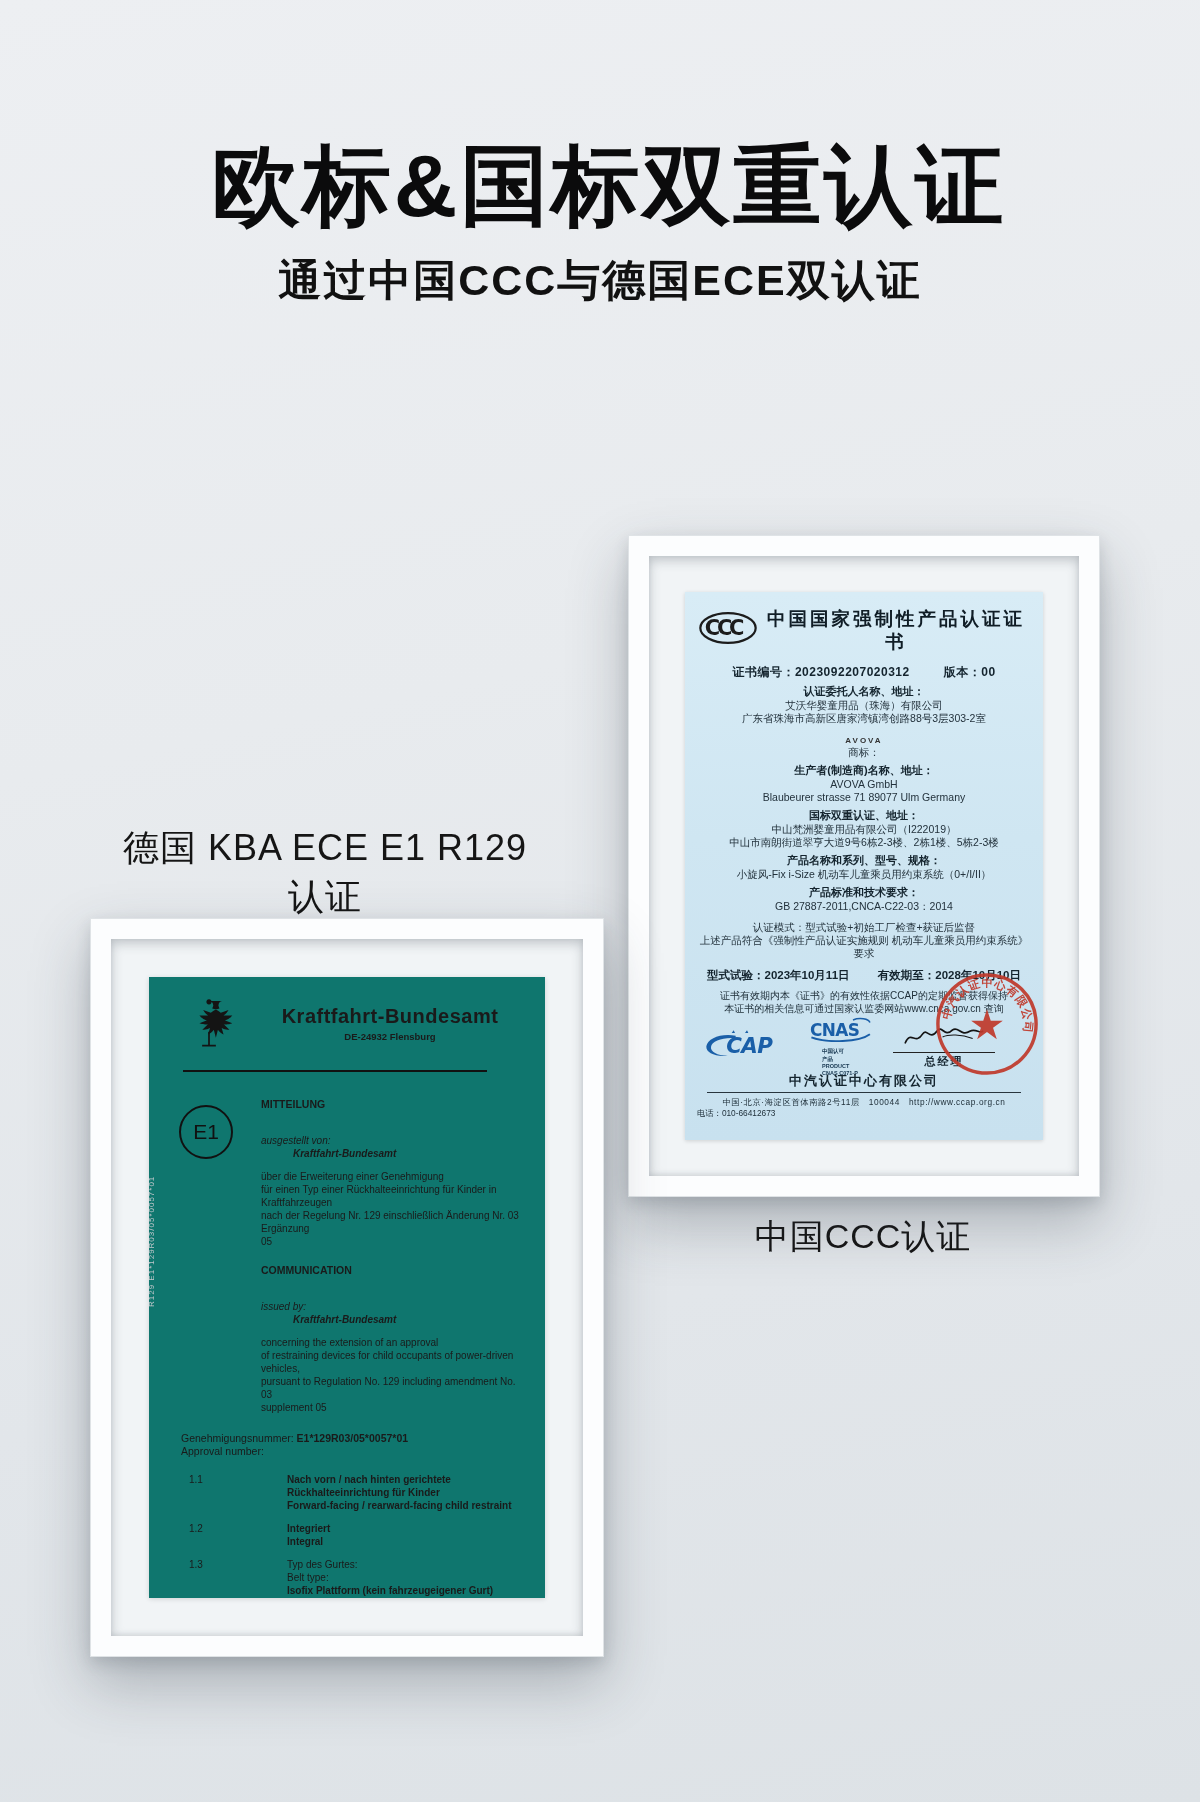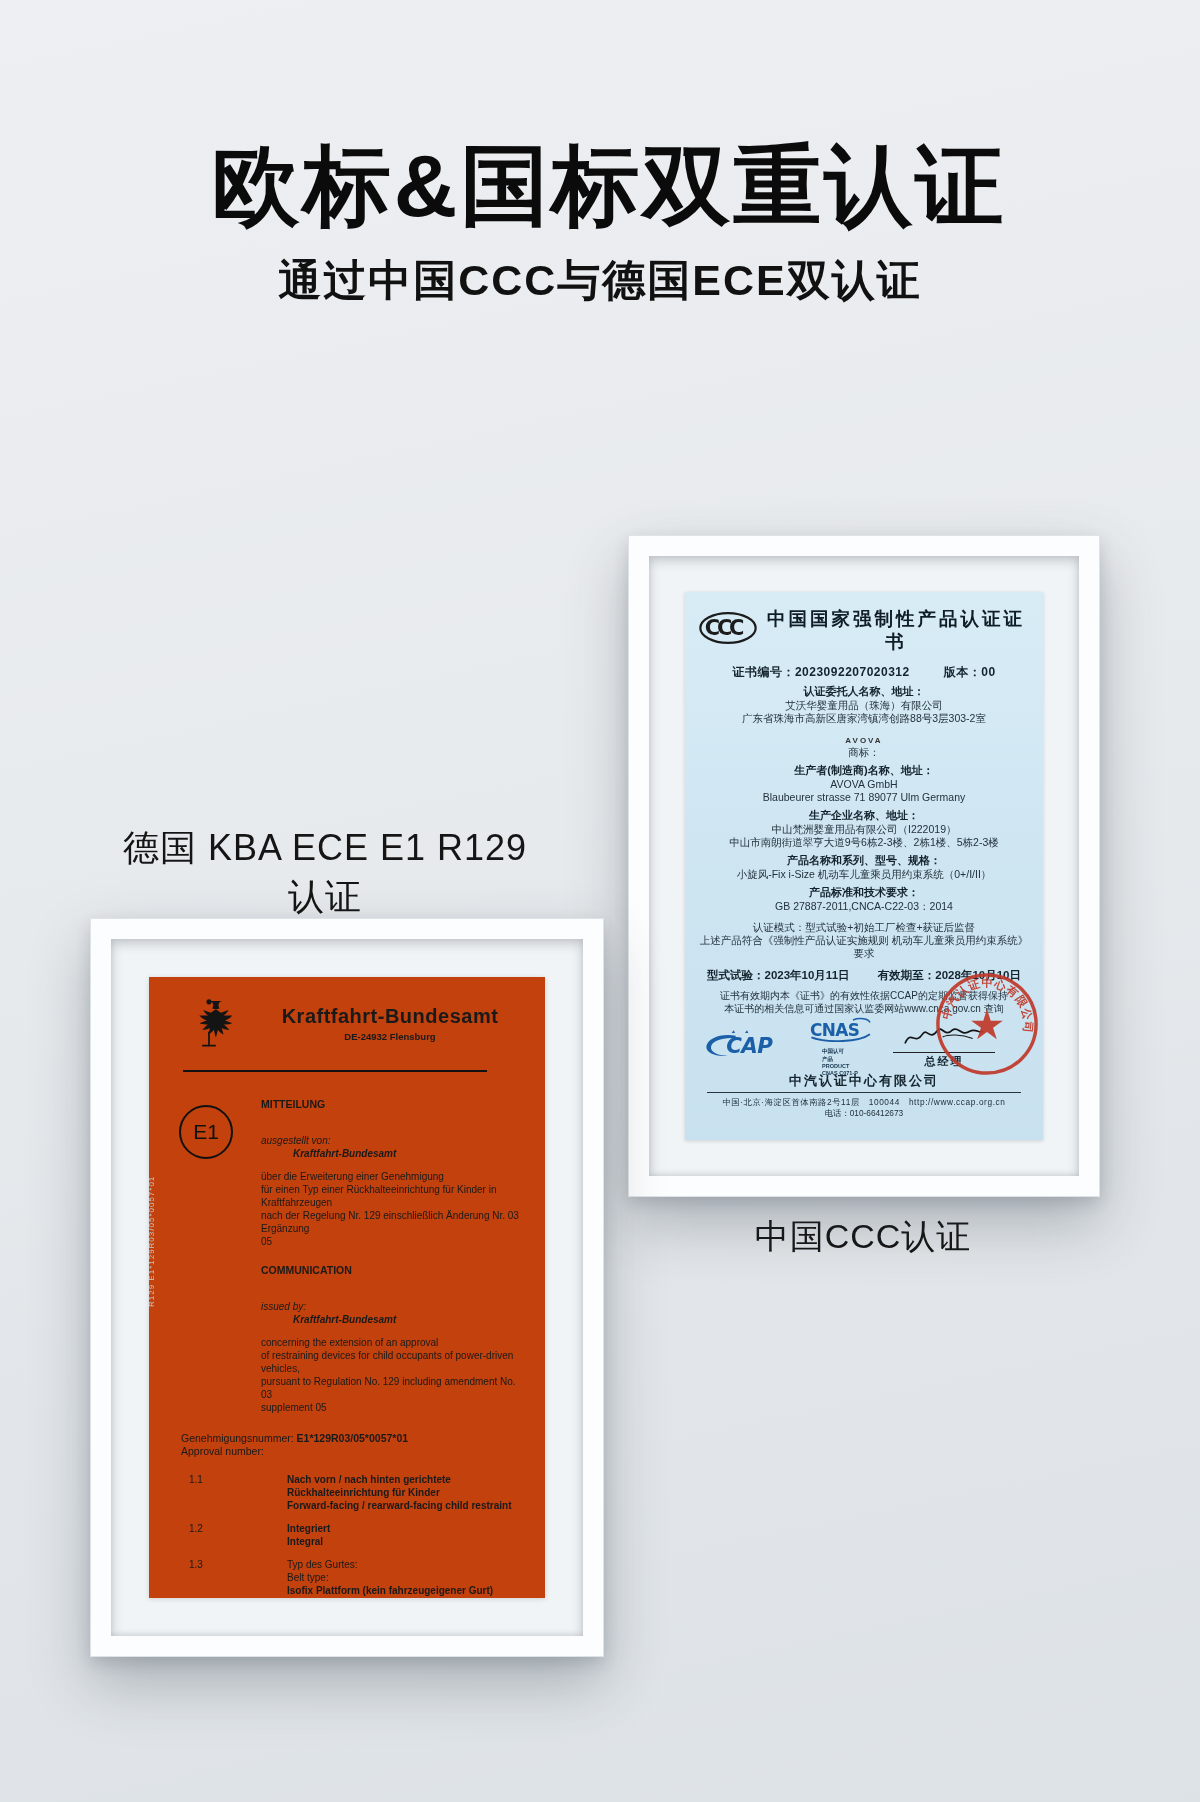--- a/index.html
+++ b/index.html
@@ -40,24 +40,24 @@
   .notes{margin-top:7px;font-size:10px;color:#1c2c36;}
   .logos-row{margin-top:9px;display:flex;align-items:center;gap:6px;padding:0 4px;height:44px;}
   .cnas-block{display:flex;align-items:center;gap:3px;flex-direction:column;}
   .cnas-small{font-size:5.5px;line-height:1.3;color:#15354f;font-weight:700;text-align:left;}
   .sig-block{margin-left:14px;text-align:center;}
   .sig-line{border-bottom:1.5px solid #222;padding:0 8px;}
   .sig-title{font-size:11px;font-weight:700;margin-top:2px;letter-spacing:2px;}
   .company-line{text-align:center;font-weight:700;font-size:13px;letter-spacing:2px;margin-top:4px;}
   .cert-rule{border-top:1.2px solid #28353e;margin:3px 10px 0 10px;}
   .addr-line{margin-top:4px;text-align:center;font-size:8.3px;letter-spacing:.6px;color:#1c2c36;}
-  .tel-line{margin-top:1px;text-align:center;font-size:8.3px;color:#1c2c36;}
+  .tel-line{margin-top:1px;text-align:left;font-size:8.3px;color:#1c2c36;}
   .seal{position:absolute;right:2px;top:378px;width:108px;height:108px;opacity:.92;}
   
-  .paper{position:absolute;inset:38px;background:#c2410c;box-shadow:0 1px 5px rgba(0,0,0,.14);
+  .paper{position:absolute;inset:38px;background:#0f766e;box-shadow:0 1px 5px rgba(0,0,0,.14);
     color:#1a1a1a;font-size:10.3px;line-height:1.3;padding:20px 18px 18px 30px;box-sizing:border-box;overflow:hidden;}
   .kba-head{display:flex;align-items:flex-start;gap:20px;margin-left:6px;}
   .kba-head-text{flex:1;text-align:center;padding-top:6px;}
   .kba-title{font-size:20px;font-weight:700;letter-spacing:.5px;}
   .kba-sub{font-size:9.5px;font-weight:700;margin-top:2px;}
   .kba-rule{border-top:2px solid #111;margin:14px 40px 0 4px;}
   .e-circle{position:absolute;left:30px;top:128px;width:50px;height:50px;border:2.2px solid #111;
     border-radius:50%;display:flex;align-items:center;justify-content:center;font-size:21px;color:#111;}
   .e-circle b{font-weight:500;}
   .kba-body{margin-left:82px;margin-top:26px;font-size:10px;}
@@ -113,21 +113,21 @@
 
         <div class="cline brand-block">
           <div class="brand-logo">AVOVA</div>
           <div class="cval">商标：</div>
         </div>
 
         <div class="cline clabel">生产者(制造商)名称、地址：</div>
         <div class="cline cval">AVOVA GmbH</div>
         <div class="cline cval">Blaubeurer strasse 71 89077 Ulm Germany</div>
 
-        <div class="cline clabel">生产企业名称、地址：</div>
+        <div class="cline clabel">国标双重认证、地址：</div>
         <div class="cline cval">中山梵洲婴童用品有限公司（I222019）</div>
         <div class="cline cval">中山市南朗街道翠亨大道9号6栋2-3楼、2栋1楼、5栋2-3楼</div>
 
         <div class="cline clabel">产品名称和系列、型号、规格：</div>
         <div class="cline cval">小旋风-Fix i-Size 机动车儿童乘员用约束系统（0+/I/II）</div>
 
         <div class="cline clabel">产品标准和技术要求：</div>
         <div class="cline cval">GB 27887-2011,CNCA-C22-03：2014</div>
 
         <div class="cline cval" style="margin-top:8px;">认证模式：型式试验+初始工厂检查+获证后监督</div>

